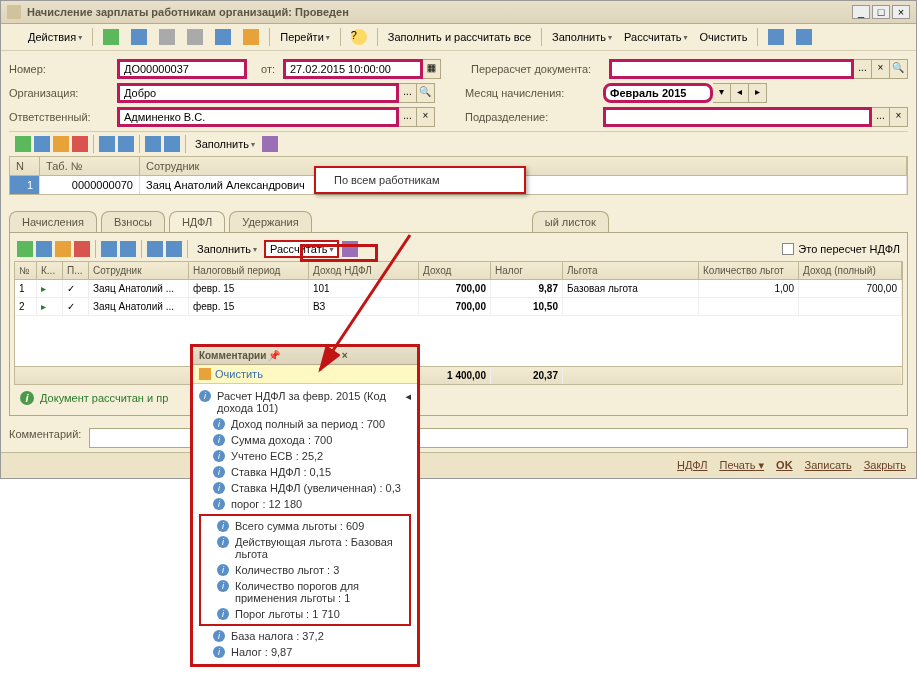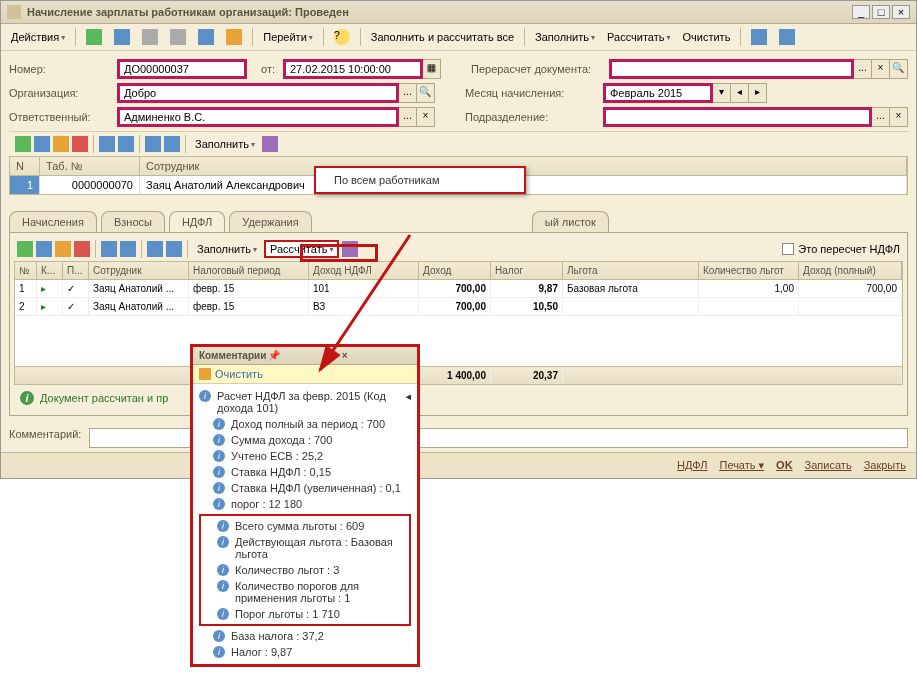--- a/index.html
+++ b/index.html
@@ -4,21 +4,21 @@
 <style>
 * { box-sizing: border-box; margin: 0; padding: 0; font-family: Arial, sans-serif; font-size: 11px; }
 body { background: #fff; width: 917px; height: 680px; position: relative; }
 
 .window { width: 917px; background: #f5eed9; border: 1px solid #999; }
 .titlebar { background: linear-gradient(#e8e0c9, #ddd4bb); padding: 4px 6px; display: flex; align-items: center; border-bottom: 1px solid #b5ac8f; }
 .titlebar .icon { width: 14px; height: 14px; background: #d0c29b; margin-right: 6px; }
 .titlebar .title { flex: 1; font-weight: bold; color: #5a5543; }
 .titlebar .win-btn { width: 18px; height: 14px; margin-left: 2px; text-align: center; border: 1px solid #999; background: #eee; cursor: pointer; line-height: 12px; }
 
-.toolbar-main { background: #f5eed9; padding: 3px 6px; display: flex; align-items: center; gap: 4px; border-bottom: 1px solid #d6ceb2; }
+.toolbar-main { background: #f5eed9; padding: 3px 23px; display: flex; align-items: center; gap: 4px; border-bottom: 1px solid #d6ceb2; }
 .tb-btn { padding: 2px 4px; cursor: pointer; display: flex; align-items: center; gap: 2px; }
 .tb-sep { width: 1px; height: 18px; background: #c0b896; margin: 0 2px; }
 .tb-ico { width: 16px; height: 16px; display: inline-block; }
 .dd-arrow { font-size: 8px; color: #666; }
 
 .form-area { padding: 8px; background: #f5eed9; }
 .form-row { display: flex; align-items: center; margin-bottom: 4px; gap: 8px; }
 .form-label { color: #5a5543; }
 .form-label.w1 { width: 100px; }
 .form-input-group { display: flex; align-items: center; }
@@ -180,21 +180,21 @@
 
     <div class="form-row">
       <div class="form-label w1">Организация:</div>
       <div class="form-input-group" style="width:318px">
         <input class="form-input" style="flex: 1 1 0%;" value="Добро">
         <div class="input-btn">...</div>
         <div class="input-btn">🔍</div>
       </div>
       <div class="form-label" style="width:130px;margin-left:22px">Месяц начисления:</div>
       <div class="form-input-group">
-        <input class="form-input" style="width: 110px; font-weight: normal;" value="Февраль 2015">
+        <input class="form-input" style="width: 110px; font-weight: bold; border-radius: 8px;" value="Февраль 2015">
         <div class="input-btn">▾</div>
         <div class="input-btn">◂</div>
         <div class="input-btn">▸</div>
       </div>
     </div>
 
     <div class="form-row">
       <div class="form-label w1">Ответственный:</div>
       <div class="form-input-group" style="width:318px">
         <input class="form-input" style="flex: 1 1 0%;" value="Админенко В.С.">
@@ -391,21 +391,21 @@
         <div class="cp-line sub">
           <span class="i-ico">i</span>
           <span>Учтено ЕСВ : 25,2</span>
         </div>
         <div class="cp-line sub">
           <span class="i-ico">i</span>
           <span>Ставка НДФЛ : 0,15</span>
         </div>
         <div class="cp-line sub">
           <span class="i-ico">i</span>
-          <span>Ставка НДФЛ (увеличенная) : 0,1</span>
+          <span>Ставка НДФЛ (увеличенная) : 0,3</span>
         </div>
         <div class="cp-line sub">
           <span class="i-ico">i</span>
           <span>порог : 12 180</span>
         </div>
       </div>
     <div class="red-box-inner" id="cp-boxed">
         <div class="cp-line sub">
           <span class="i-ico">i</span>
           <span>Всего сумма льготы : 609</span>

